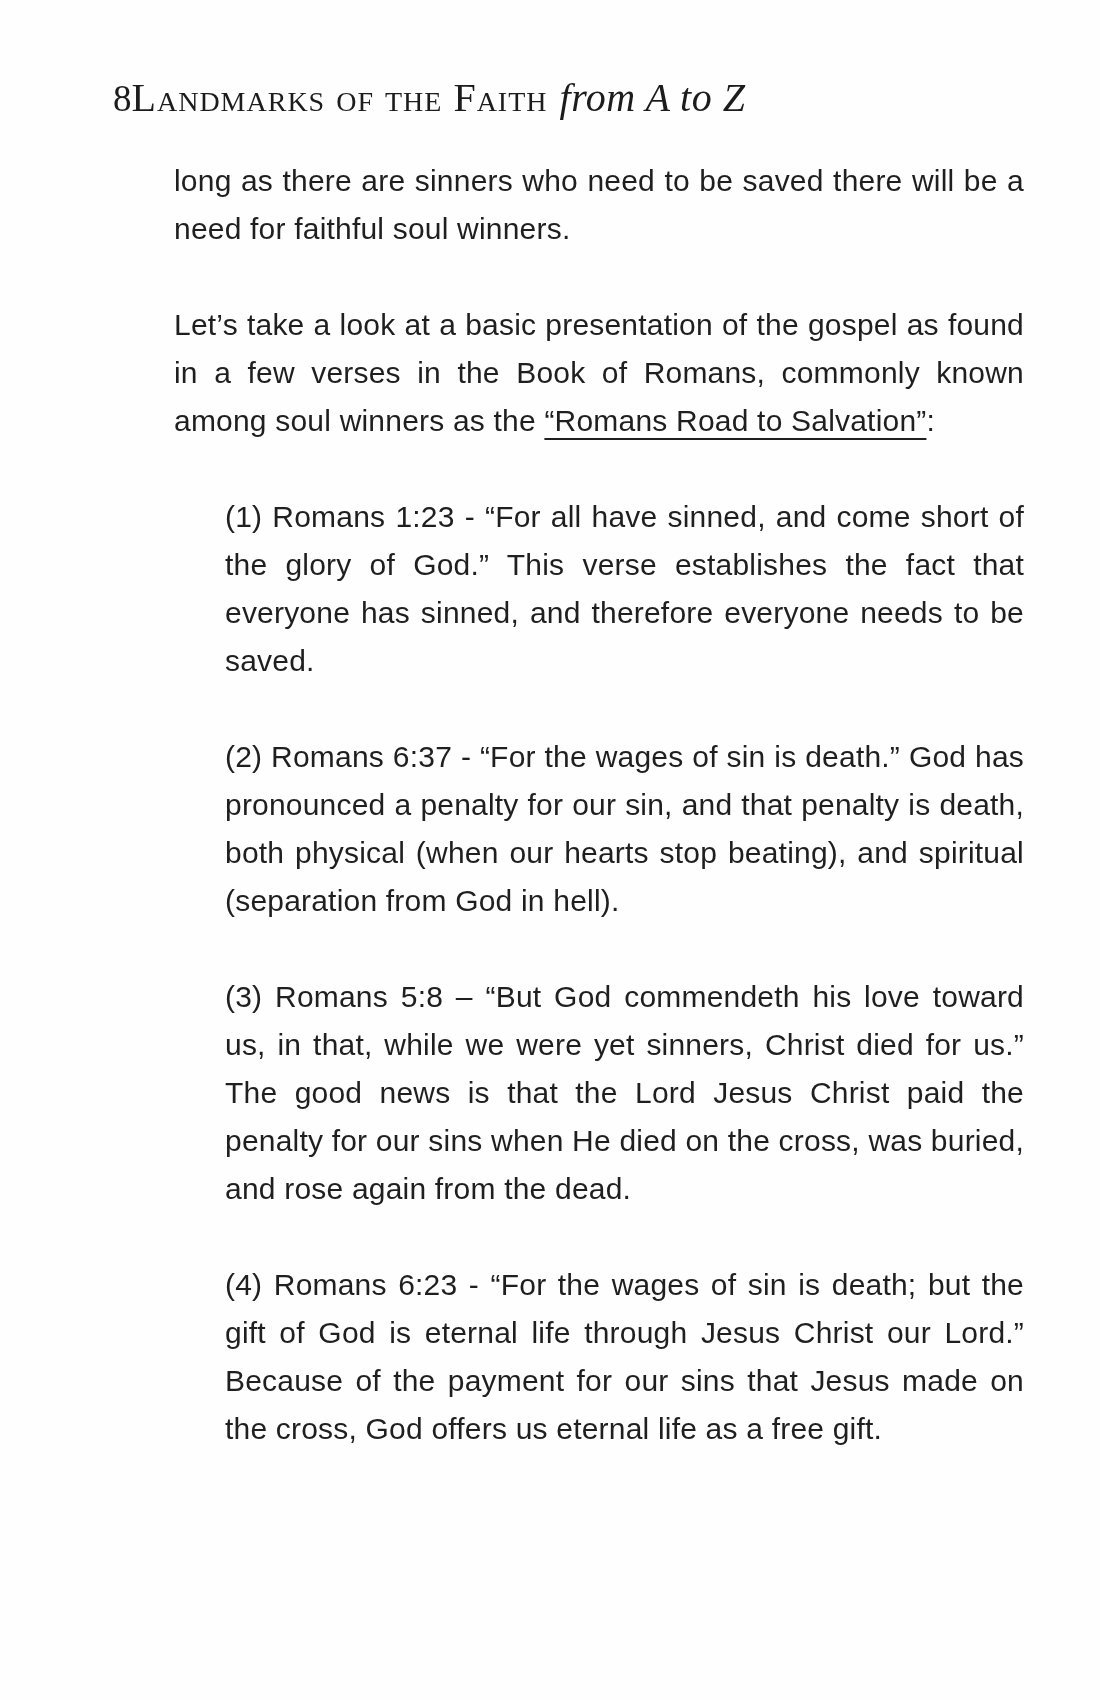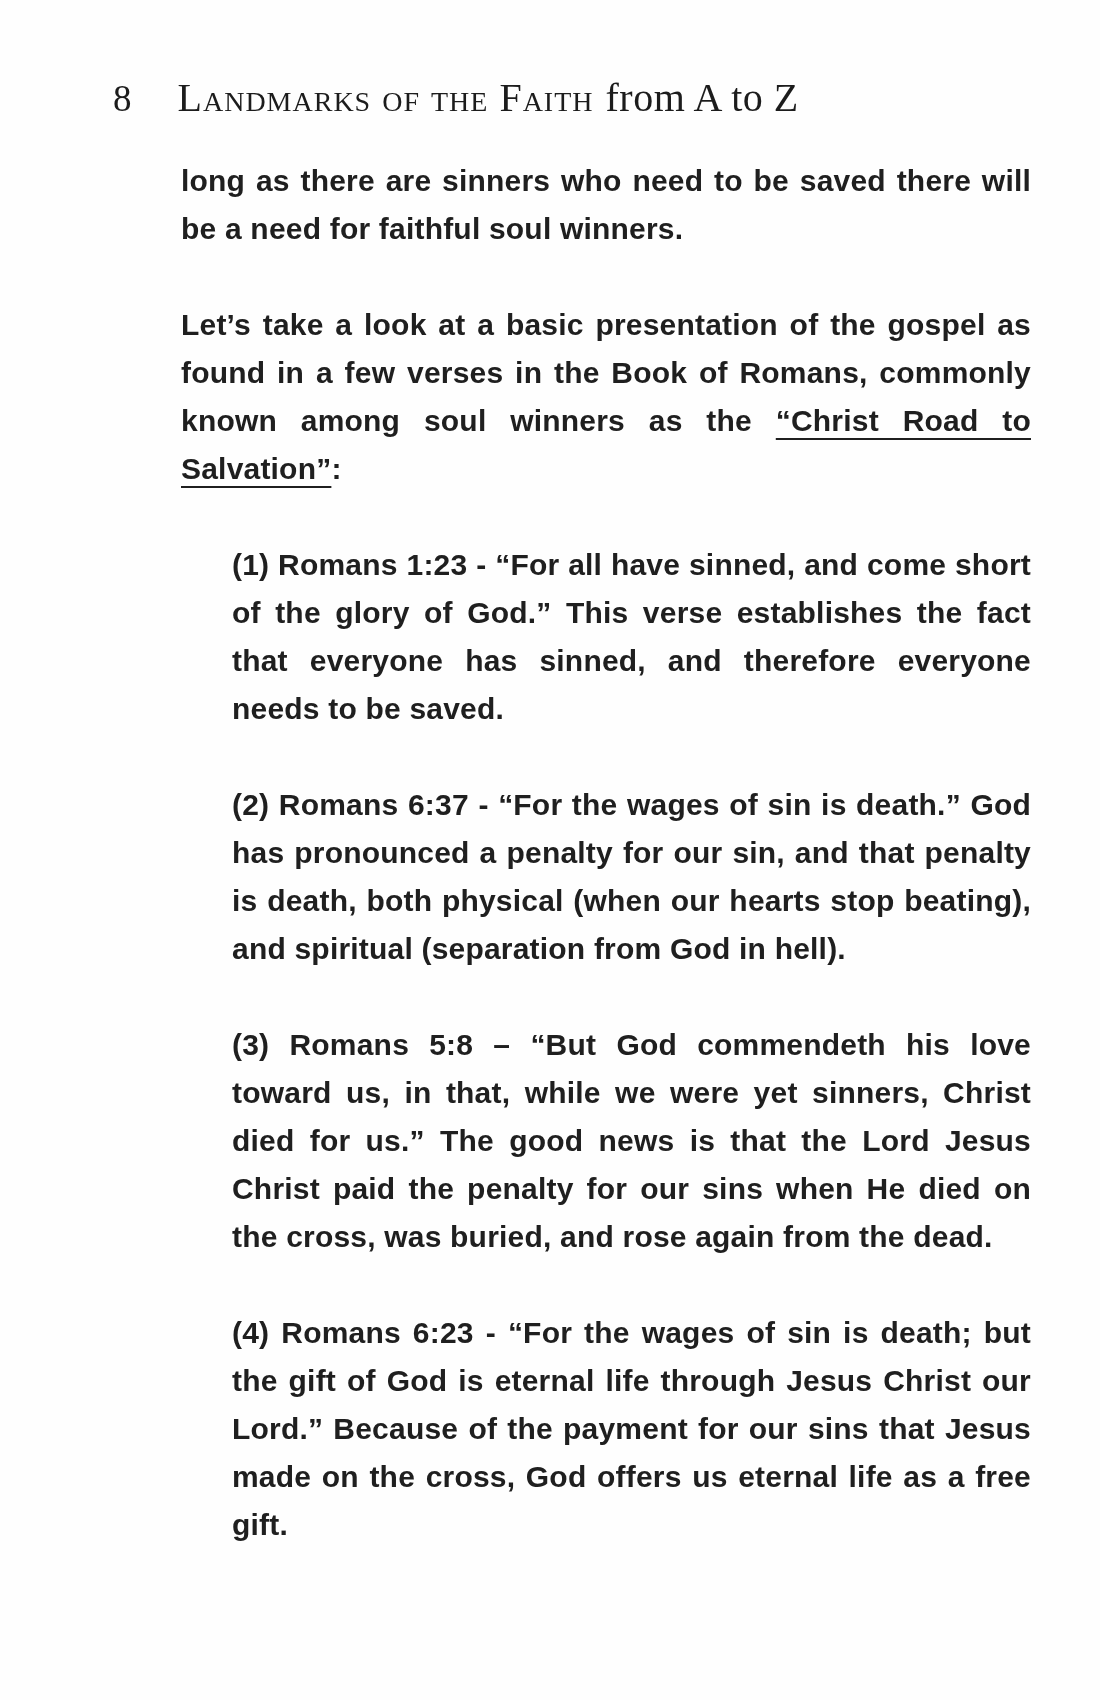--- a/index.html
+++ b/index.html
@@ -24,41 +24,41 @@
     align-items: baseline;
     font-family: "Liberation Serif", "DejaVu Serif", serif;
     color: #1c1c1c;
     white-space: nowrap;
   }
   .page-number {
     font-size: 37px;
     line-height: 1;
   }
   .book-title {
-    margin-left: 46px;
     font-size: 40px;
     line-height: 1;
     font-variant: small-caps;
     letter-spacing: 1px;
     text-align: center;
   }
   .book-subtitle {
     margin-left: 12px;
     font-size: 40px;
     line-height: 1;
+    font-style: italic;
     letter-spacing: 0.5px;
   }
   .content {
     position: absolute;
     top: 157px;
-    left: 181px;
+    left: 174px;
     width: 850px;
     font-size: 30px;
     line-height: 48px;
-    font-weight: 700;
+    font-weight: 400;
     letter-spacing: 0.2px;
   }
   p.para {
     margin: 0 0 48px 0;
     text-align: justify;
   }
   p.list-item {
     margin: 0 0 48px 51px;
     text-align: justify;
   }
@@ -76,21 +76,21 @@
   <div class="running-header">
     <span class="page-number">8</span>
     <span class="book-title">Landmarks of the Faith</span>
     <span class="book-subtitle">from A to Z</span>
   </div>
 
   <div class="content">
 
     <p class="para">long as there are sinners who need to be saved there will be a need for faithful soul winners.</p>
 
-    <p class="para"><span>Let’s take a look at a basic presentation of the gospel as found in a few verses in the Book of Romans, commonly known among soul winners as the </span><span class="underlined">“Christ Road to Salvation”</span><span>:</span></p>
+    <p class="para"><span>Let’s take a look at a basic presentation of the gospel as found in a few verses in the Book of Romans, commonly known among soul winners as the </span><span class="underlined">“Romans Road to Salvation”</span><span>:</span></p>
 
     <p class="list-item">(1) Romans 1:23 - “For all have sinned, and come short of the glory of God.” This verse establishes the fact that everyone has sinned, and therefore everyone needs to be saved.</p>
 
     <p class="list-item">(2) Romans 6:37 - “For the wages of sin is death.” God has pronounced a penalty for our sin, and that penalty is death, both physical (when our hearts stop beating), and spiritual (separation from God in hell).</p>
 
     <p class="list-item">(3) Romans 5:8 – “But God commendeth his love toward us, in that, while we were yet sinners, Christ died for us.” The good news is that the Lord Jesus Christ paid the penalty for our sins when He died on the cross, was buried, and rose again from the dead.</p>
 
     <p class="list-item">(4) Romans 6:23 - “For the wages of sin is death; but the gift of God is eternal life through Jesus Christ our Lord.” Because of the payment for our sins that Jesus made on the cross, God offers us eternal life as a free gift.</p>
 
 

